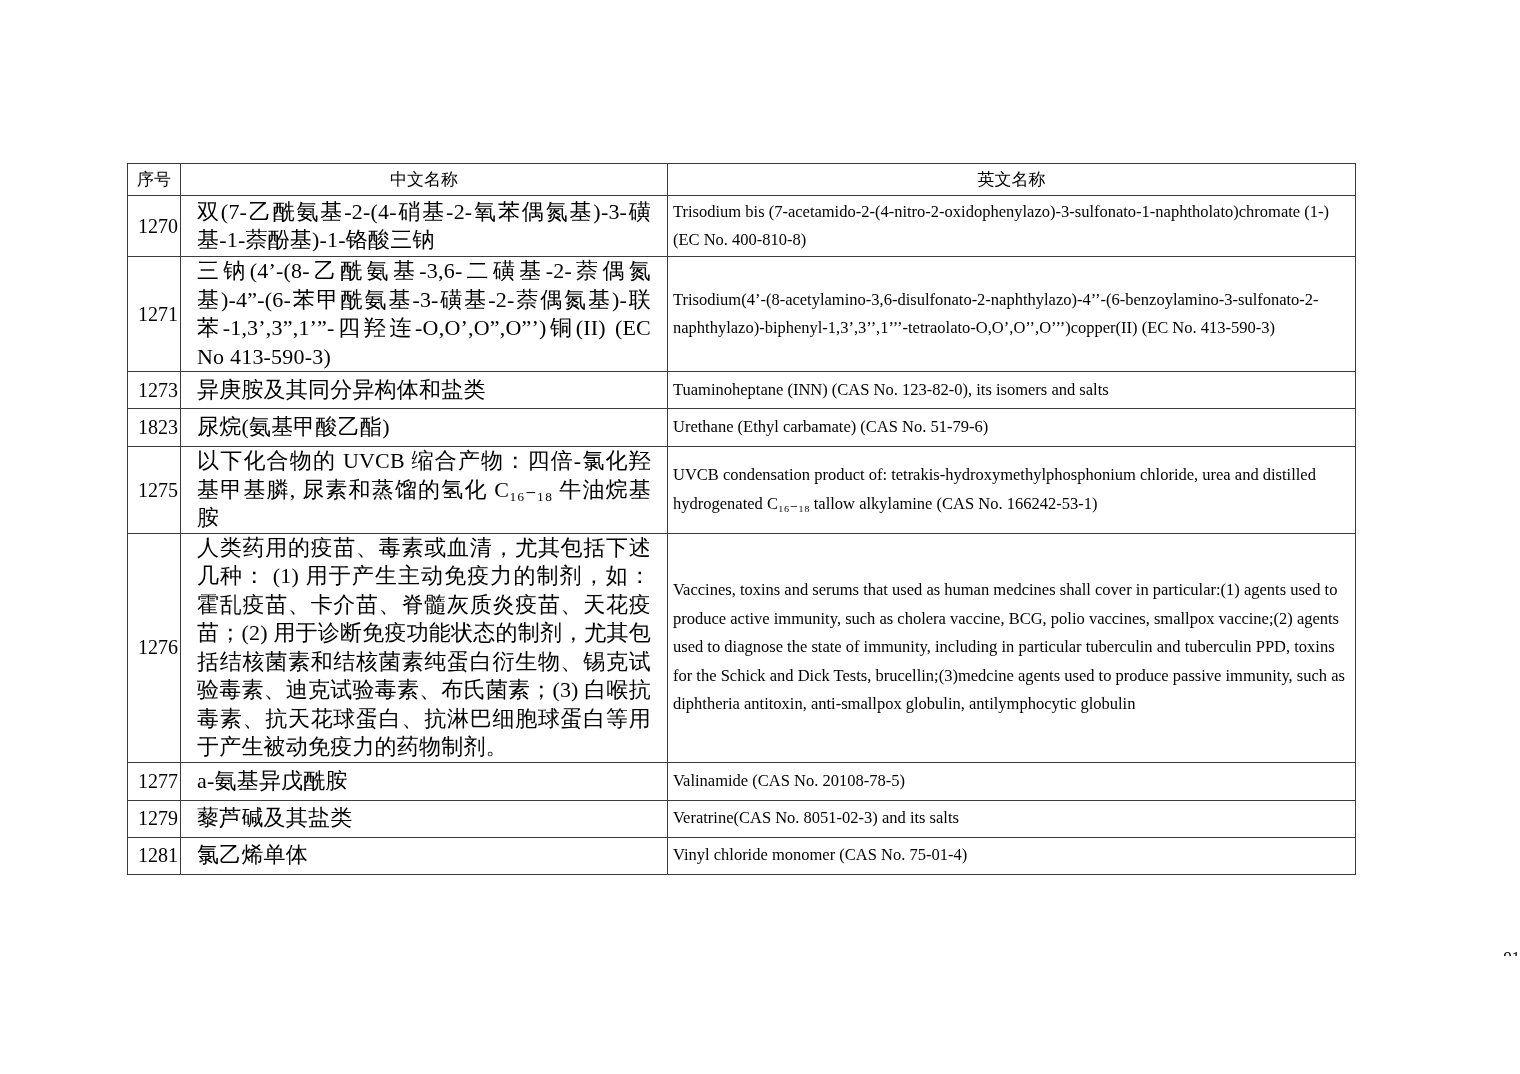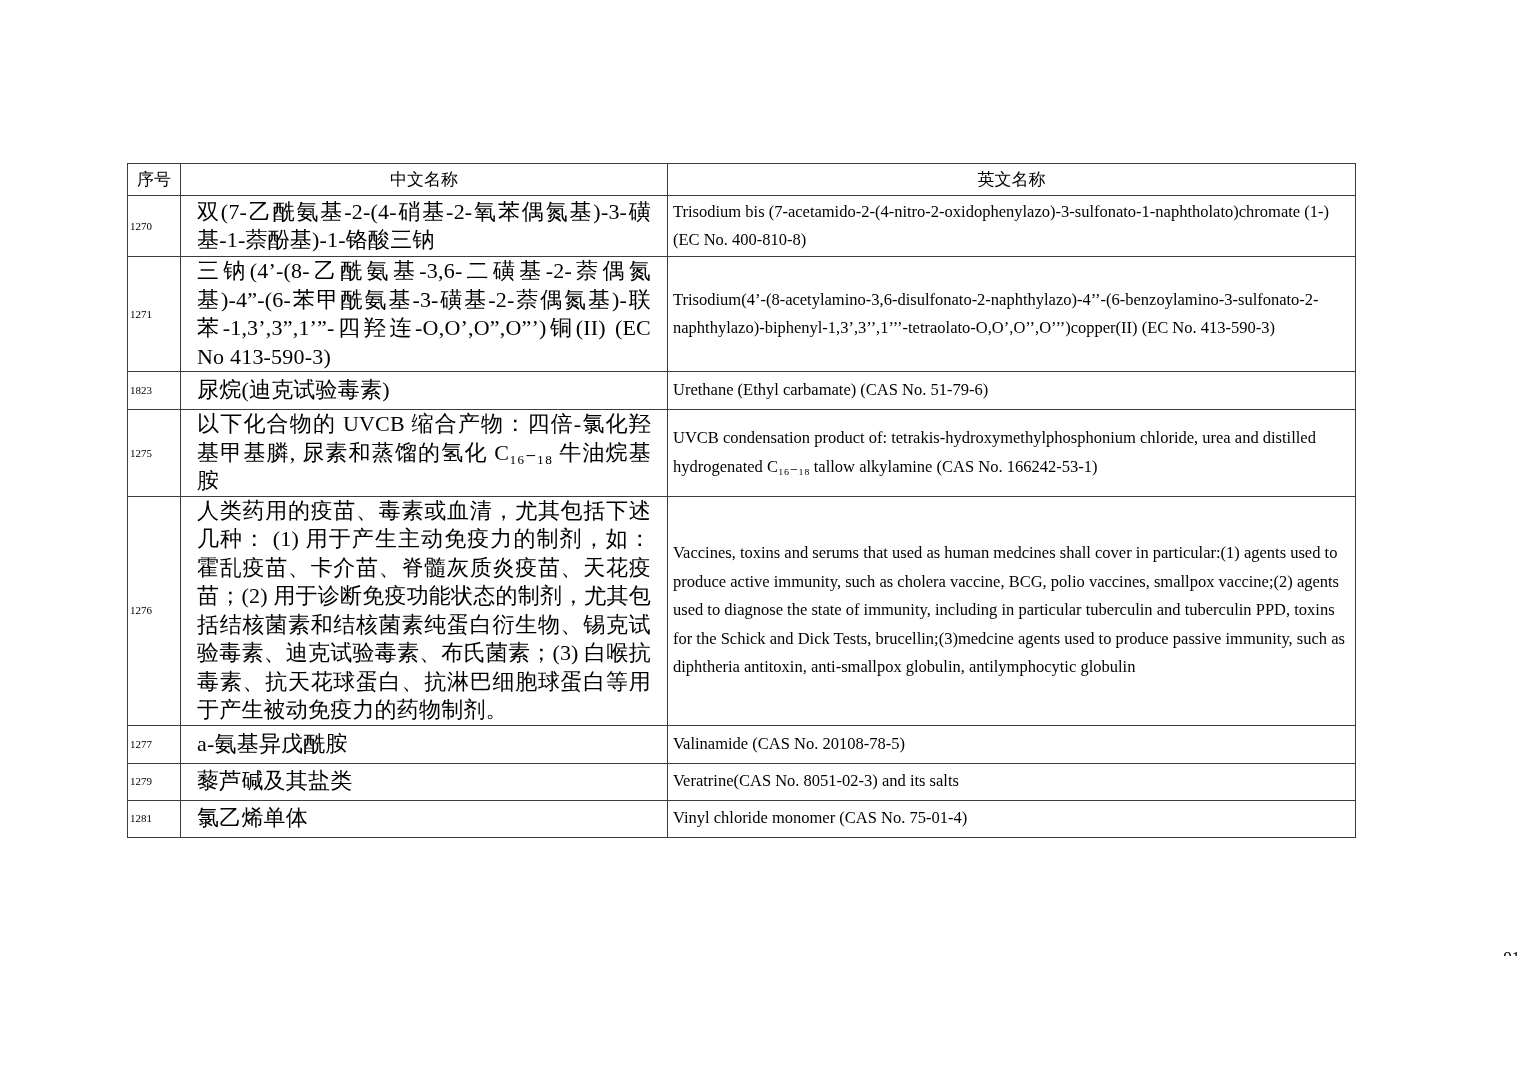--- a/index.html
+++ b/index.html
@@ -28,22 +28,22 @@
     font-weight: normal;
     line-height: 28.5px;
     overflow: hidden;
   }
   table.subst th {
     text-align: center;
     font-size: 17px;
     line-height: 20px;
   }
   td.no {
-    text-align: left;
-    font-size: 11px;
+    text-align: right;
+    font-size: 20px;
     padding: 0 2px;
   }
   td.zh {
     font-size: 22px;
     padding: 0 16px;
     text-align: justify;
     text-justify: inter-character;
     letter-spacing: 0.2px;
   }
   td.en {
@@ -85,24 +85,29 @@
         <td class="en">Trisodium bis (7-acetamido-2-(4-nitro-2-oxidophenylazo)-3-sulfonato-1-naphtholato)chromate (1-) (EC No. 400-810-8)</td>
       </tr>
 
       <tr style="height:89px">
         <td class="no">1271</td>
         <td class="zh">三钠(4’-(8-乙酰氨基-3,6-二磺基-2-萘偶氮基)-4”-(6-苯甲酰氨基-3-磺基-2-萘偶氮基)-联苯-1,3’,3”,1’”-四羟连-O,O’,O”,O”’)铜(II) (EC No 413-590-3)</td>
         <td class="en">Trisodium(4’-(8-acetylamino-3,6-disulfonato-2-naphthylazo)-4’’-(6-benzoylamino-3-sulfonato-2-naphthylazo)-biphenyl-1,3’,3’’,1’’’-tetraolato-O,O’,O’’,O’’’)copper(II) (EC No. 413-590-3)</td>
       </tr>
 
 
+      <tr style="height:37px">
+        <td class="no">1273</td>
+        <td class="zh">异庚胺及其同分异构体和盐类</td>
+        <td class="en">Tuaminoheptane (INN) (CAS No. 123-82-0), its isomers and salts</td>
+      </tr>
 
       <tr style="height:38px">
         <td class="no">1823</td>
-        <td class="zh">尿烷(迪克试验毒素)</td>
+        <td class="zh">尿烷(氨基甲酸乙酯)</td>
         <td class="en">Urethane (Ethyl carbamate) (CAS No. 51-79-6)</td>
       </tr>
 
       <tr style="height:72px">
         <td class="no">1275</td>
         <td class="zh">以下化合物的 UVCB 缩合产物：四倍-氯化羟基甲基膦, 尿素和蒸馏的氢化 C₁₆₋₁₈ 牛油烷基胺</td>
         <td class="en">UVCB condensation product of: tetrakis-hydroxymethylphosphonium chloride, urea and distilled hydrogenated C₁₆₋₁₈ tallow alkylamine (CAS No. 166242-53-1)</td>
       </tr>
 
       <tr style="height:172px">

